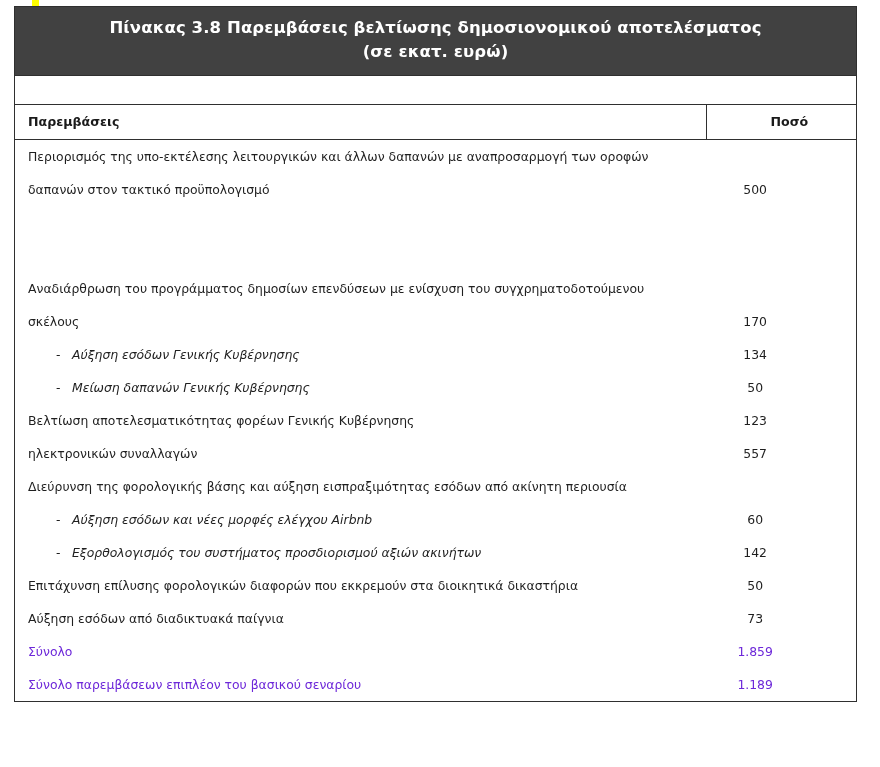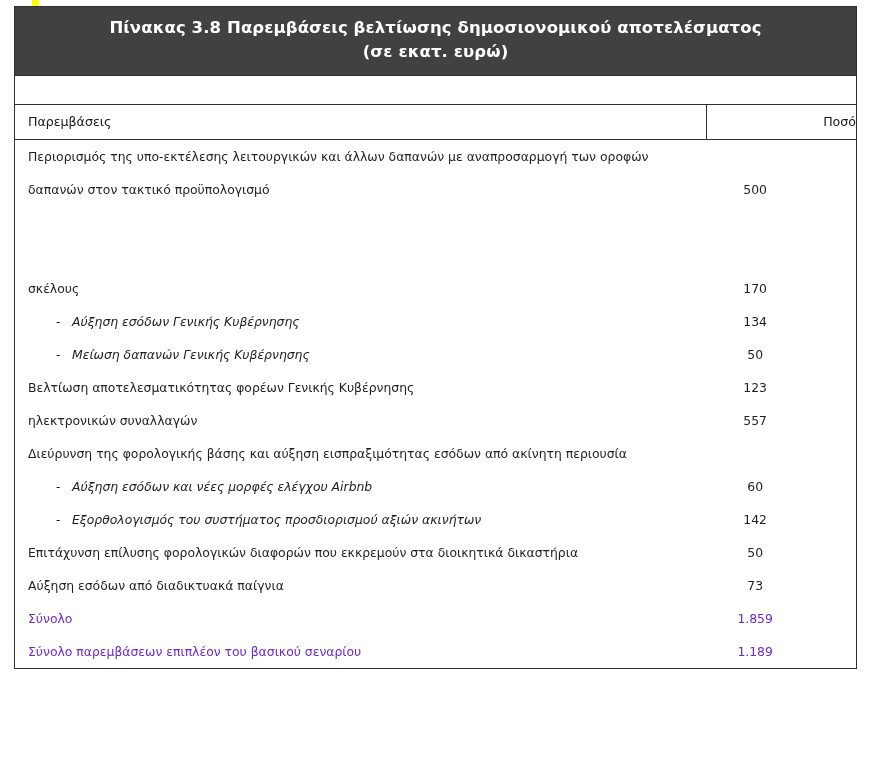--- a/index.html
+++ b/index.html
@@ -65,42 +65,41 @@
     height: 28px;
     border-bottom: 1.2px solid #2f2f2f;
     border-top: 1.2px solid #2f2f2f;
     padding: 0;
     background: #ffffff;
   }
 
   
   .col-head td {
     font-size: 12.6px;
-    font-weight: normal;
+    font-weight: bold;
     color: #1a1a1a;
     padding: 9px 0 10px 16px;
     border-bottom: 1.2px solid #2f2f2f;
     background: #ffffff;
   }
   .col-head .c-desc {
     padding-left: 13px;
     text-align: left;
     border-right: 1.2px solid #2f2f2f;
   }
   .col-head .c-amt {
     text-align: center;
   }
 
   
   .fiscal-table td.c-desc {
     width: 691px;
   }
   .fiscal-table td.c-amt {
     width: 150px;
-    text-align: right;
   }
 
   tr.data-row td {
     border: none;
     font-size: 12.4px;
     color: #1f1f1f;
     vertical-align: top;
     padding: 0;
   }
   tr.data-row td.c-desc {
@@ -184,20 +183,24 @@
         </tr>
         <tr class="gap-row">
           <td></td>
           <td></td>
         </tr>
         <tr class="gap-row">
           <td></td>
           <td></td>
         </tr>
         <tr class="data-row">
+          <td class="c-desc">Αναδιάρθρωση του προγράμματος δημοσίων επενδύσεων με ενίσχυση του συγχρηματοδοτούμενου</td>
+          <td class="c-amt"></td>
+        </tr>
+        <tr class="data-row">
           <td class="c-desc">σκέλους</td>
           <td class="c-amt">170</td>
         </tr>
         <tr class="data-row sub-row">
           <td class="c-desc"><span class="bullet">-</span><span>Αύξηση εσόδων Γενικής Κυβέρνησης</span></td>
           <td class="c-amt">134</td>
         </tr>
         <tr class="data-row sub-row">
           <td class="c-desc"><span class="bullet">-</span><span>Μείωση δαπανών Γενικής Κυβέρνησης</span></td>
           <td class="c-amt">50</td>

